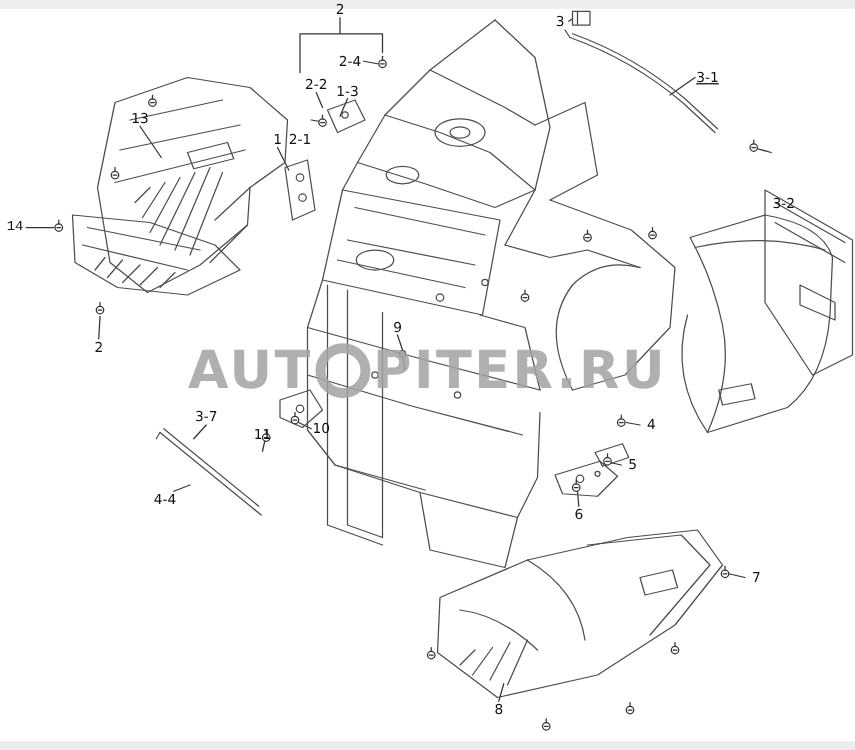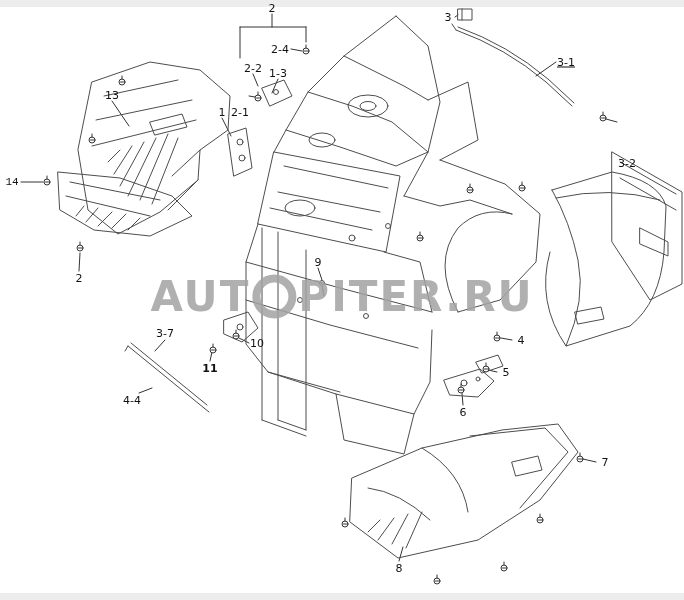--- a/index.html
+++ b/index.html
@@ -203,21 +203,21 @@
       <div class="callout" style="left: 280px; top: 49px;">2-4</div>
       <div class="callout" style="left: 253px; top: 68px; text-align: right;">2-2</div>
       <div class="callout" style="left: 278px; top: 73px;">1-3</div>
       <div class="callout" style="left: 240px; top: 112px; text-align: right;">2-1</div>
       <div class="callout" style="left: 222px; top: 112px;">1</div>
       <div class="callout" style="left: 112px; top: 95px;">13</div>
       <div class="callout" style="left: 12px; top: 182px; font-family: Liberation Mono, monospace;">14</div>
       <div class="callout" style="left: 79px; top: 278px;">2</div>
       <div class="callout" style="left: 318px; top: 262px;">9</div>
       <div class="callout" style="left: 257px; top: 343px;">10</div>
-      <div class="callout" style="left: 210px; top: 368px; font-weight: bold;">11</div>
+      <div class="callout" style="left: 210px; top: 348px;">11</div>
       <div class="callout" style="left: 165px; top: 333px;">3-7</div>
       <div class="callout" style="left: 132px; top: 400px;">4-4</div>
       <div class="callout" style="left: 448px; top: 17px;">3</div>
       <div class="callout" style="left: 566px; top: 62px; text-decoration: underline;">3-1</div>
       <div class="callout" style="left: 627px; top: 122px; margin-top: 41px;">3-2</div>
       <div class="callout" style="left: 521px; top: 340px;">4</div>
       <div class="callout" style="left: 506px; top: 372px;">5</div>
       <div class="callout" style="left: 463px; top: 412px;">6</div>
       <div class="callout" style="left: 605px; top: 462px;">7</div>
       <div class="callout" style="left: 399px; top: 568px;">8</div>

